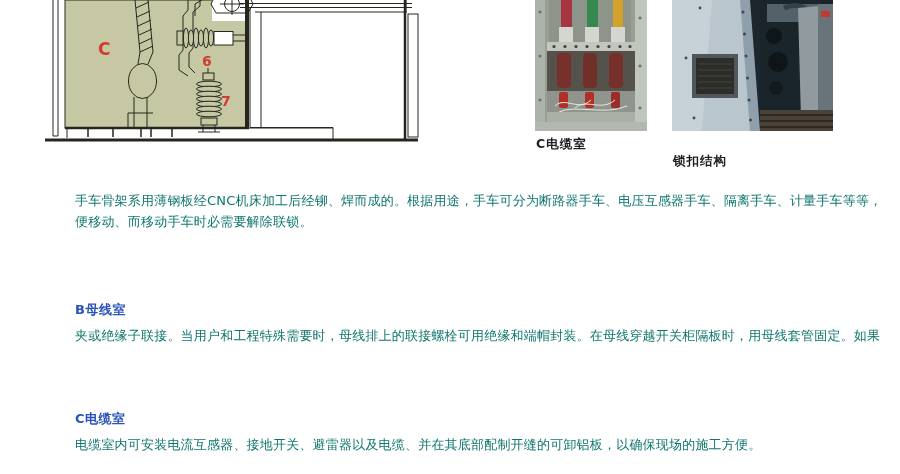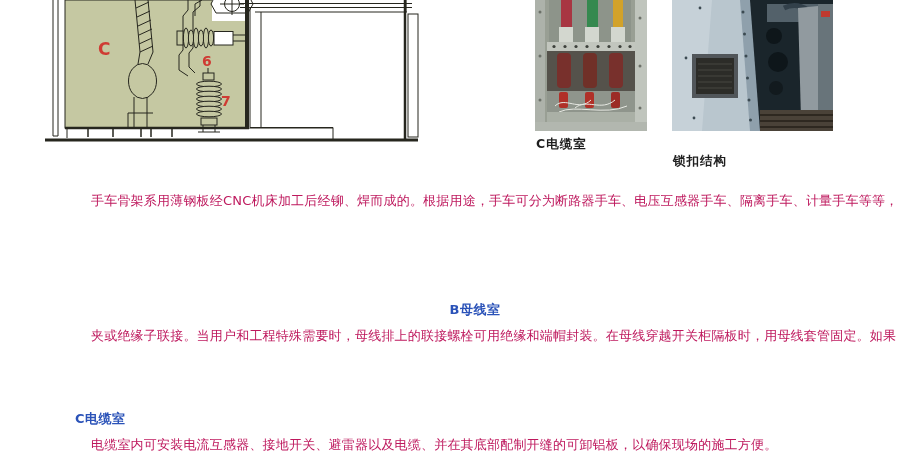--- a/index.html
+++ b/index.html
@@ -13,23 +13,22 @@
   .photo-caption{
     position:absolute;font-size:12.5px;font-weight:bold;color:#1e1e1e;
     letter-spacing:1px;white-space:nowrap;
   }
   .section{position:absolute;left:75px;width:800px;}
   .section-heading{
     font-size:13px;font-weight:bold;color:#2a52b8;letter-spacing:0.5px;
     margin:0 0 6px 0;white-space:nowrap;
   }
   .para-line{
-    font-size:13px;color:#be185d;line-height:21px;white-space:nowrap;
+    font-size:13px;color:#0f766e;line-height:21px;white-space:nowrap;
     letter-spacing:0.2px;
-    margin-left:16px;
   }
 </style>
 </head>
 <body>
 
 <div class="diagram-wrap">
   <svg width="380" height="148" viewBox="0 0 380 148">
     <g stroke="#26261e" stroke-width="1" fill="none">
 
       <rect x="23" y="0" width="182" height="128" fill="#c5c8a2"></rect>
@@ -187,23 +186,24 @@
     <circle cx="106" cy="62" r="10" fill="#0e161a"></circle>
     <circle cx="104" cy="88" r="7" fill="#121a1e"></circle>
     <rect x="88" y="110" width="73" height="21" fill="#4a4238"></rect>
     <path d="M88,115 H161 M88,121 H161 M88,127 H161" stroke="#2e2820" stroke-width="2"></path>
   </svg>
 </div>
 <div class="photo-caption" style="left:673px;top:135px;margin-top:18px;">锁扣结构</div>
 
 <div class="section" style="top:190px;">
   <div class="para-line">手车骨架系用薄钢板经CNC机床加工后经铆、焊而成的。根据用途，手车可分为断路器手车、电压互感器手车、隔离手车、计量手车等等，</div>
-</div>
-
-<div class="section" style="top:301px;text-align:center;">
+  <div class="para-line">便移动、而移动手车时必需要解除联锁。</div>
+</div>
+
+<div class="section" style="top:301px;">
   <div class="section-heading">B母线室</div>
   <div class="para-line">夹或绝缘子联接。当用户和工程特殊需要时，母线排上的联接螺栓可用绝缘和端帽封装。在母线穿越开关柜隔板时，用母线套管固定。如果</div>
 </div>
 
 <div class="section" style="top:410px;">
   <div class="section-heading">C电缆室</div>
   <div class="para-line">电缆室内可安装电流互感器、接地开关、避雷器以及电缆、并在其底部配制开缝的可卸铝板，以确保现场的施工方便。</div>
 </div>
 
 </body></html>

